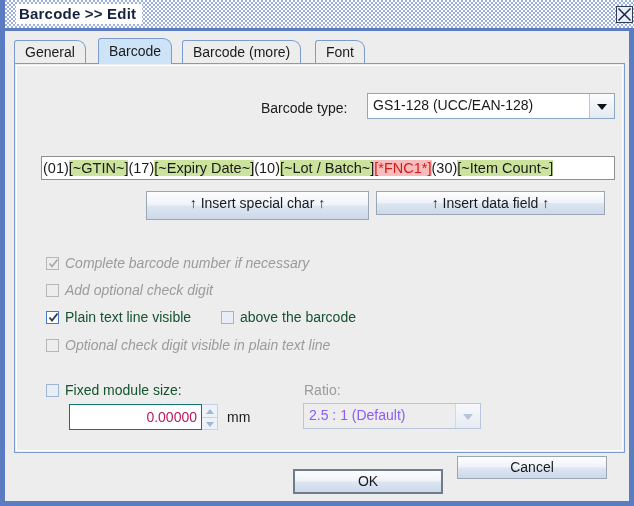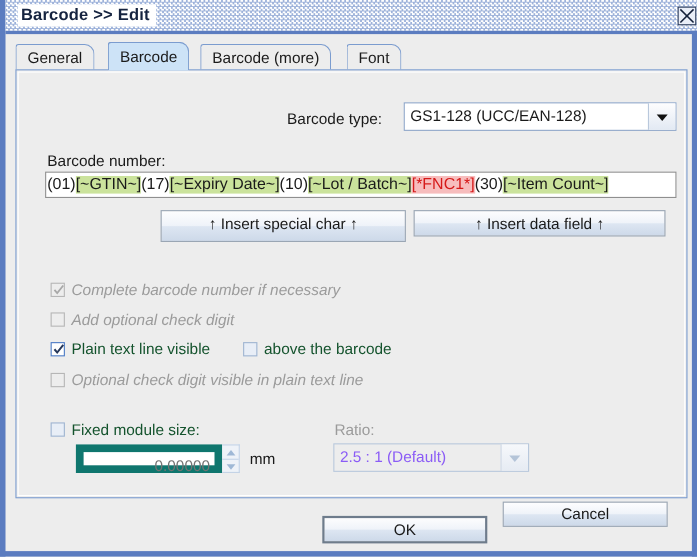--- a/index.html
+++ b/index.html
@@ -232,24 +232,24 @@
   #cb-optional-visible { left: 41px; top: 337px; }
 
   
   #cb-fixed-module { left: 41px; top: 382px; }
 
   #module-size-input {
     position: absolute;
     left: 64px; top: 404px;
     width: 133px; height: 26px;
     box-sizing: border-box;
-    border: 7px solid #0f766e;
+    border: 1px solid #0f766e;
     background: #ffffff;
     font-size: 14px;
-    color: #737373;
+    color: #be185d;
     text-align: right;
     line-height: 24px;
     padding-right: 4px;
     cursor: text;
   }
   #module-size-spinner {
     position: absolute;
     left: 197px; top: 404px;
     width: 16px; height: 26px;
     box-sizing: border-box;
@@ -353,21 +353,20 @@
   </div>
 
   <div id="barcode-type-label">Barcode type:</div>
   <div id="barcode-type-select">
     <span id="barcode-type-value">GS1-128 (UCC/EAN-128)</span>
     <span id="barcode-type-arrow">
       <span class="caret-down"></span>
     </span>
   </div>
 
-  <div id="barcode-number-label">Barcode number:</div>
   <div id="barcode-number-input"><span class="seg seg-plain">(01)</span><span class="seg seg-field">[~GTIN~]</span><span class="seg seg-plain">(17)</span><span class="seg seg-field">[~Expiry Date~]</span><span class="seg seg-plain">(10)</span><span class="seg seg-field">[~Lot / Batch~]</span><span class="seg seg-special">[*FNC1*]</span><span class="seg seg-plain">(30)</span><span class="seg seg-field">[~Item Count~]</span></div>
 
   <div class="btn" id="insert-special-char-button">↑ Insert special char ↑</div>
   <div class="btn" id="insert-data-field-button">↑ Insert data field ↑</div>
 
   <div class="cbrow disabled" id="cb-complete">
     <span class="cbox on-disabled">
       <svg class="tick" viewBox="0 0 11 13" aria-hidden="true">
           <polyline points="1.5,6.5 4,9.5 9.5,2.5" fill="none" stroke="#a8a8a8" stroke-width="1.6"></polyline>
         </svg>

